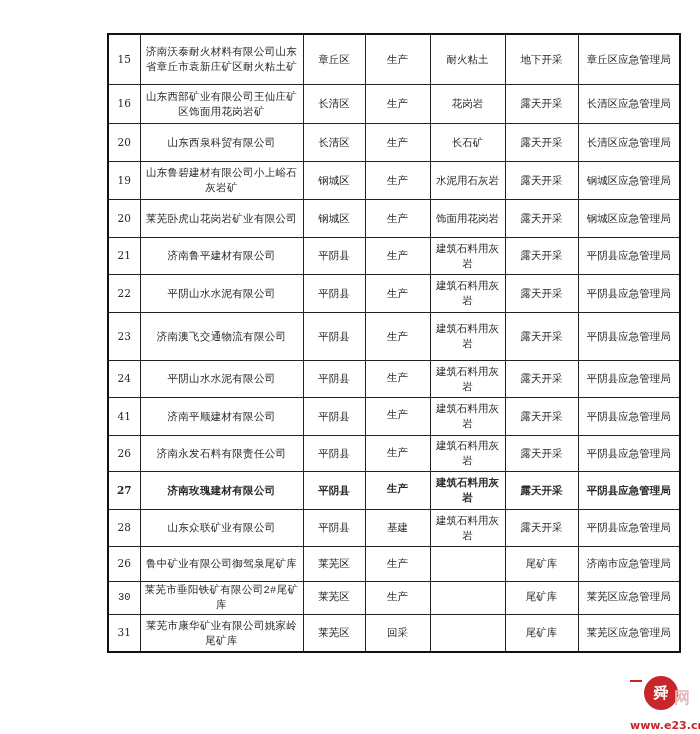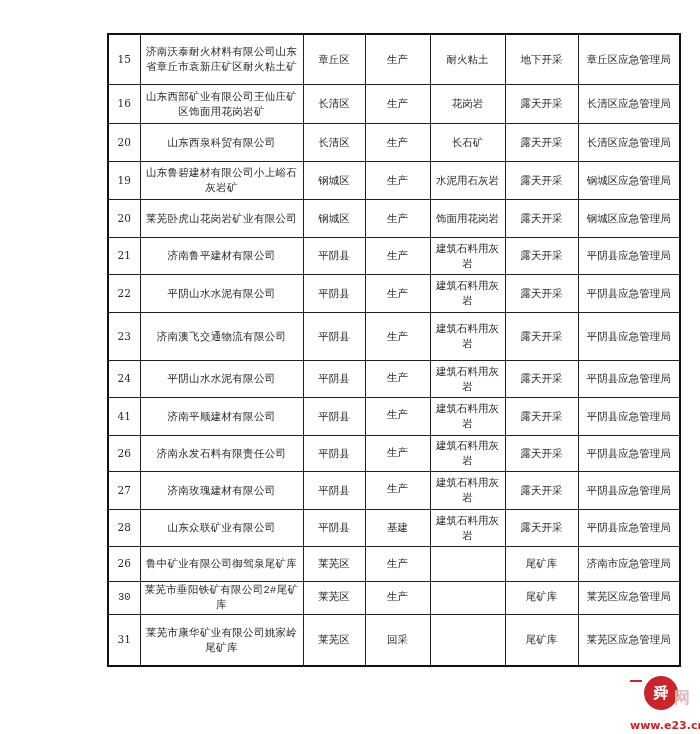--- a/index.html
+++ b/index.html
@@ -203,21 +203,21 @@
         </tr>
         <tr style="height: 36px;">
           <td class="num">26</td>
           <td class="name">济南永发石料有限责任公司</td>
           <td>平阴县</td>
           <td class="top">生产</td>
           <td>建筑石料用灰岩</td>
           <td>露天开采</td>
           <td>平阴县应急管理局</td>
         </tr>
-        <tr style="height: 38px;">
+        <tr style="height: 38px; font-weight: bold;">
           <td class="num">27</td>
           <td class="name">济南玫瑰建材有限公司</td>
           <td>平阴县</td>
           <td class="top">生产</td>
           <td>建筑石料用灰岩</td>
           <td>露天开采</td>
           <td>平阴县应急管理局</td>
         </tr>
         <tr style="height: 37px;">
           <td class="num">28</td>
@@ -239,21 +239,21 @@
         </tr>
         <tr style="height: 33px; font-family: Liberation Mono, monospace;">
           <td class="num">30</td>
           <td class="name">莱芜市垂阳铁矿有限公司2#尾矿库</td>
           <td>莱芜区</td>
           <td>生产</td>
           <td></td>
           <td>尾矿库</td>
           <td>莱芜区应急管理局</td>
         </tr>
-        <tr style="height: 52px;">
+        <tr style="height: 38px;">
           <td class="num">31</td>
           <td class="name">莱芜市康华矿业有限公司姚家岭尾矿库</td>
           <td>莱芜区</td>
           <td>回采</td>
           <td></td>
           <td>尾矿库</td>
           <td>莱芜区应急管理局</td>
         </tr>
       </tbody>
   </table>

